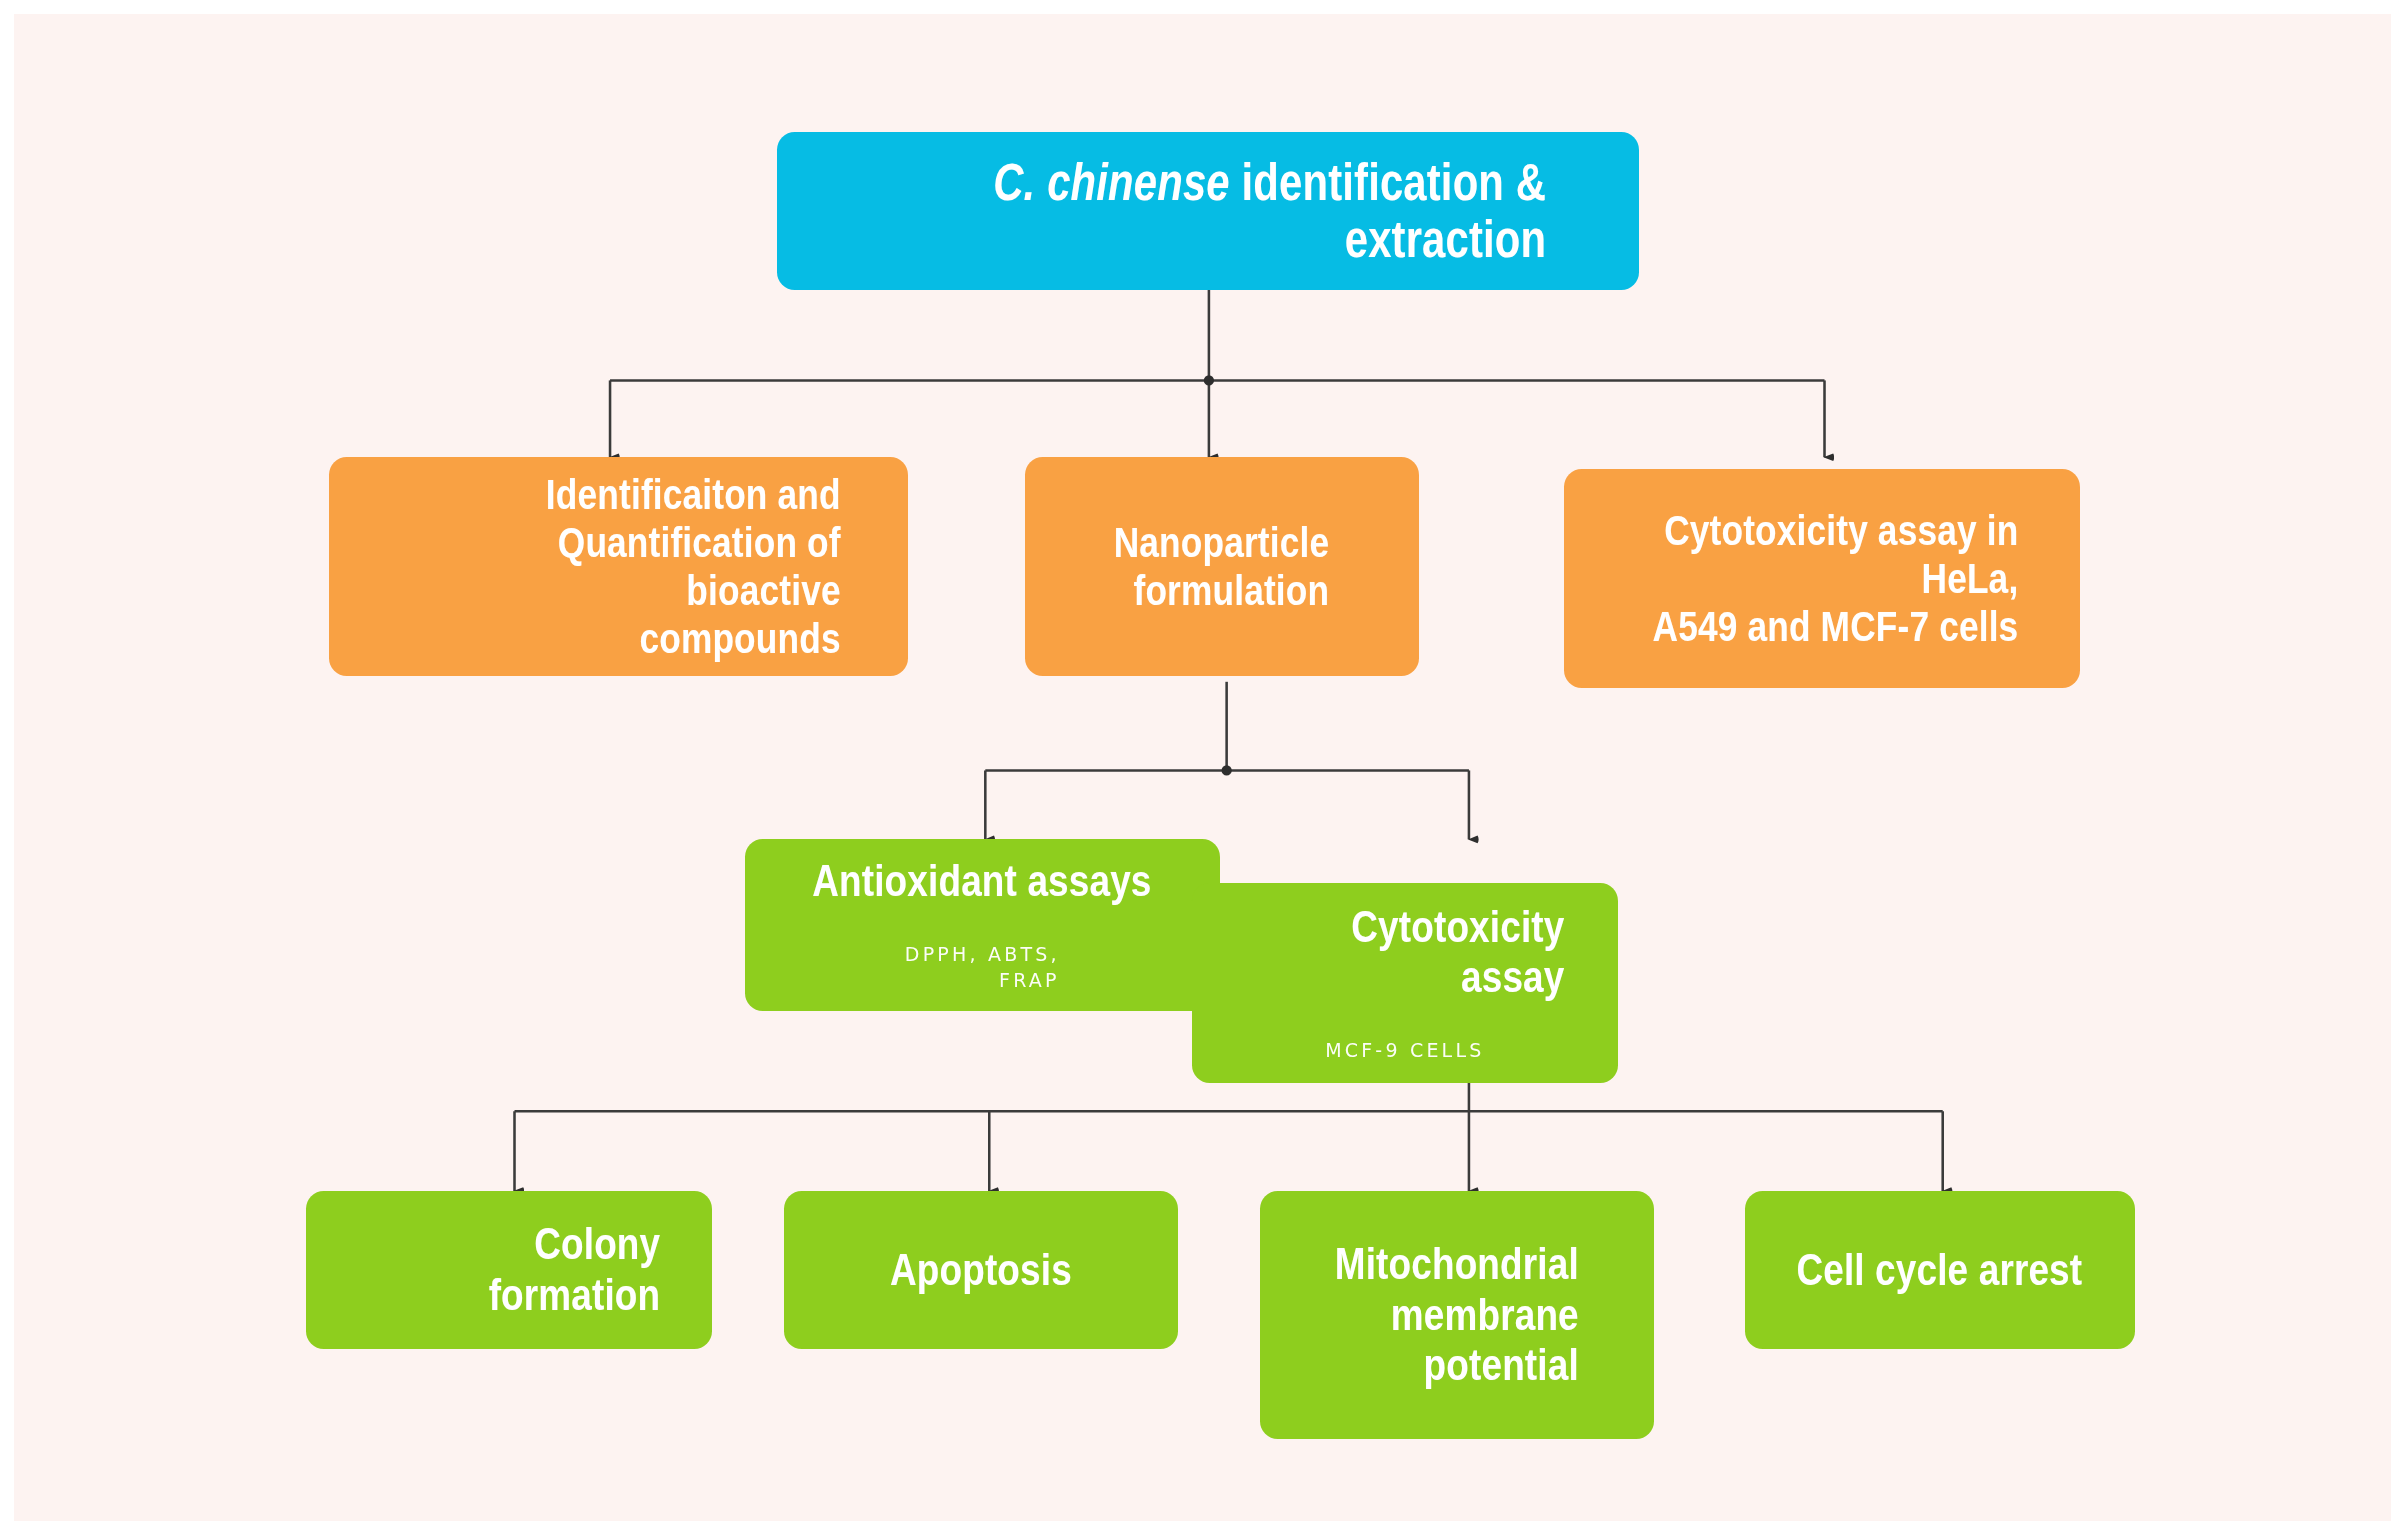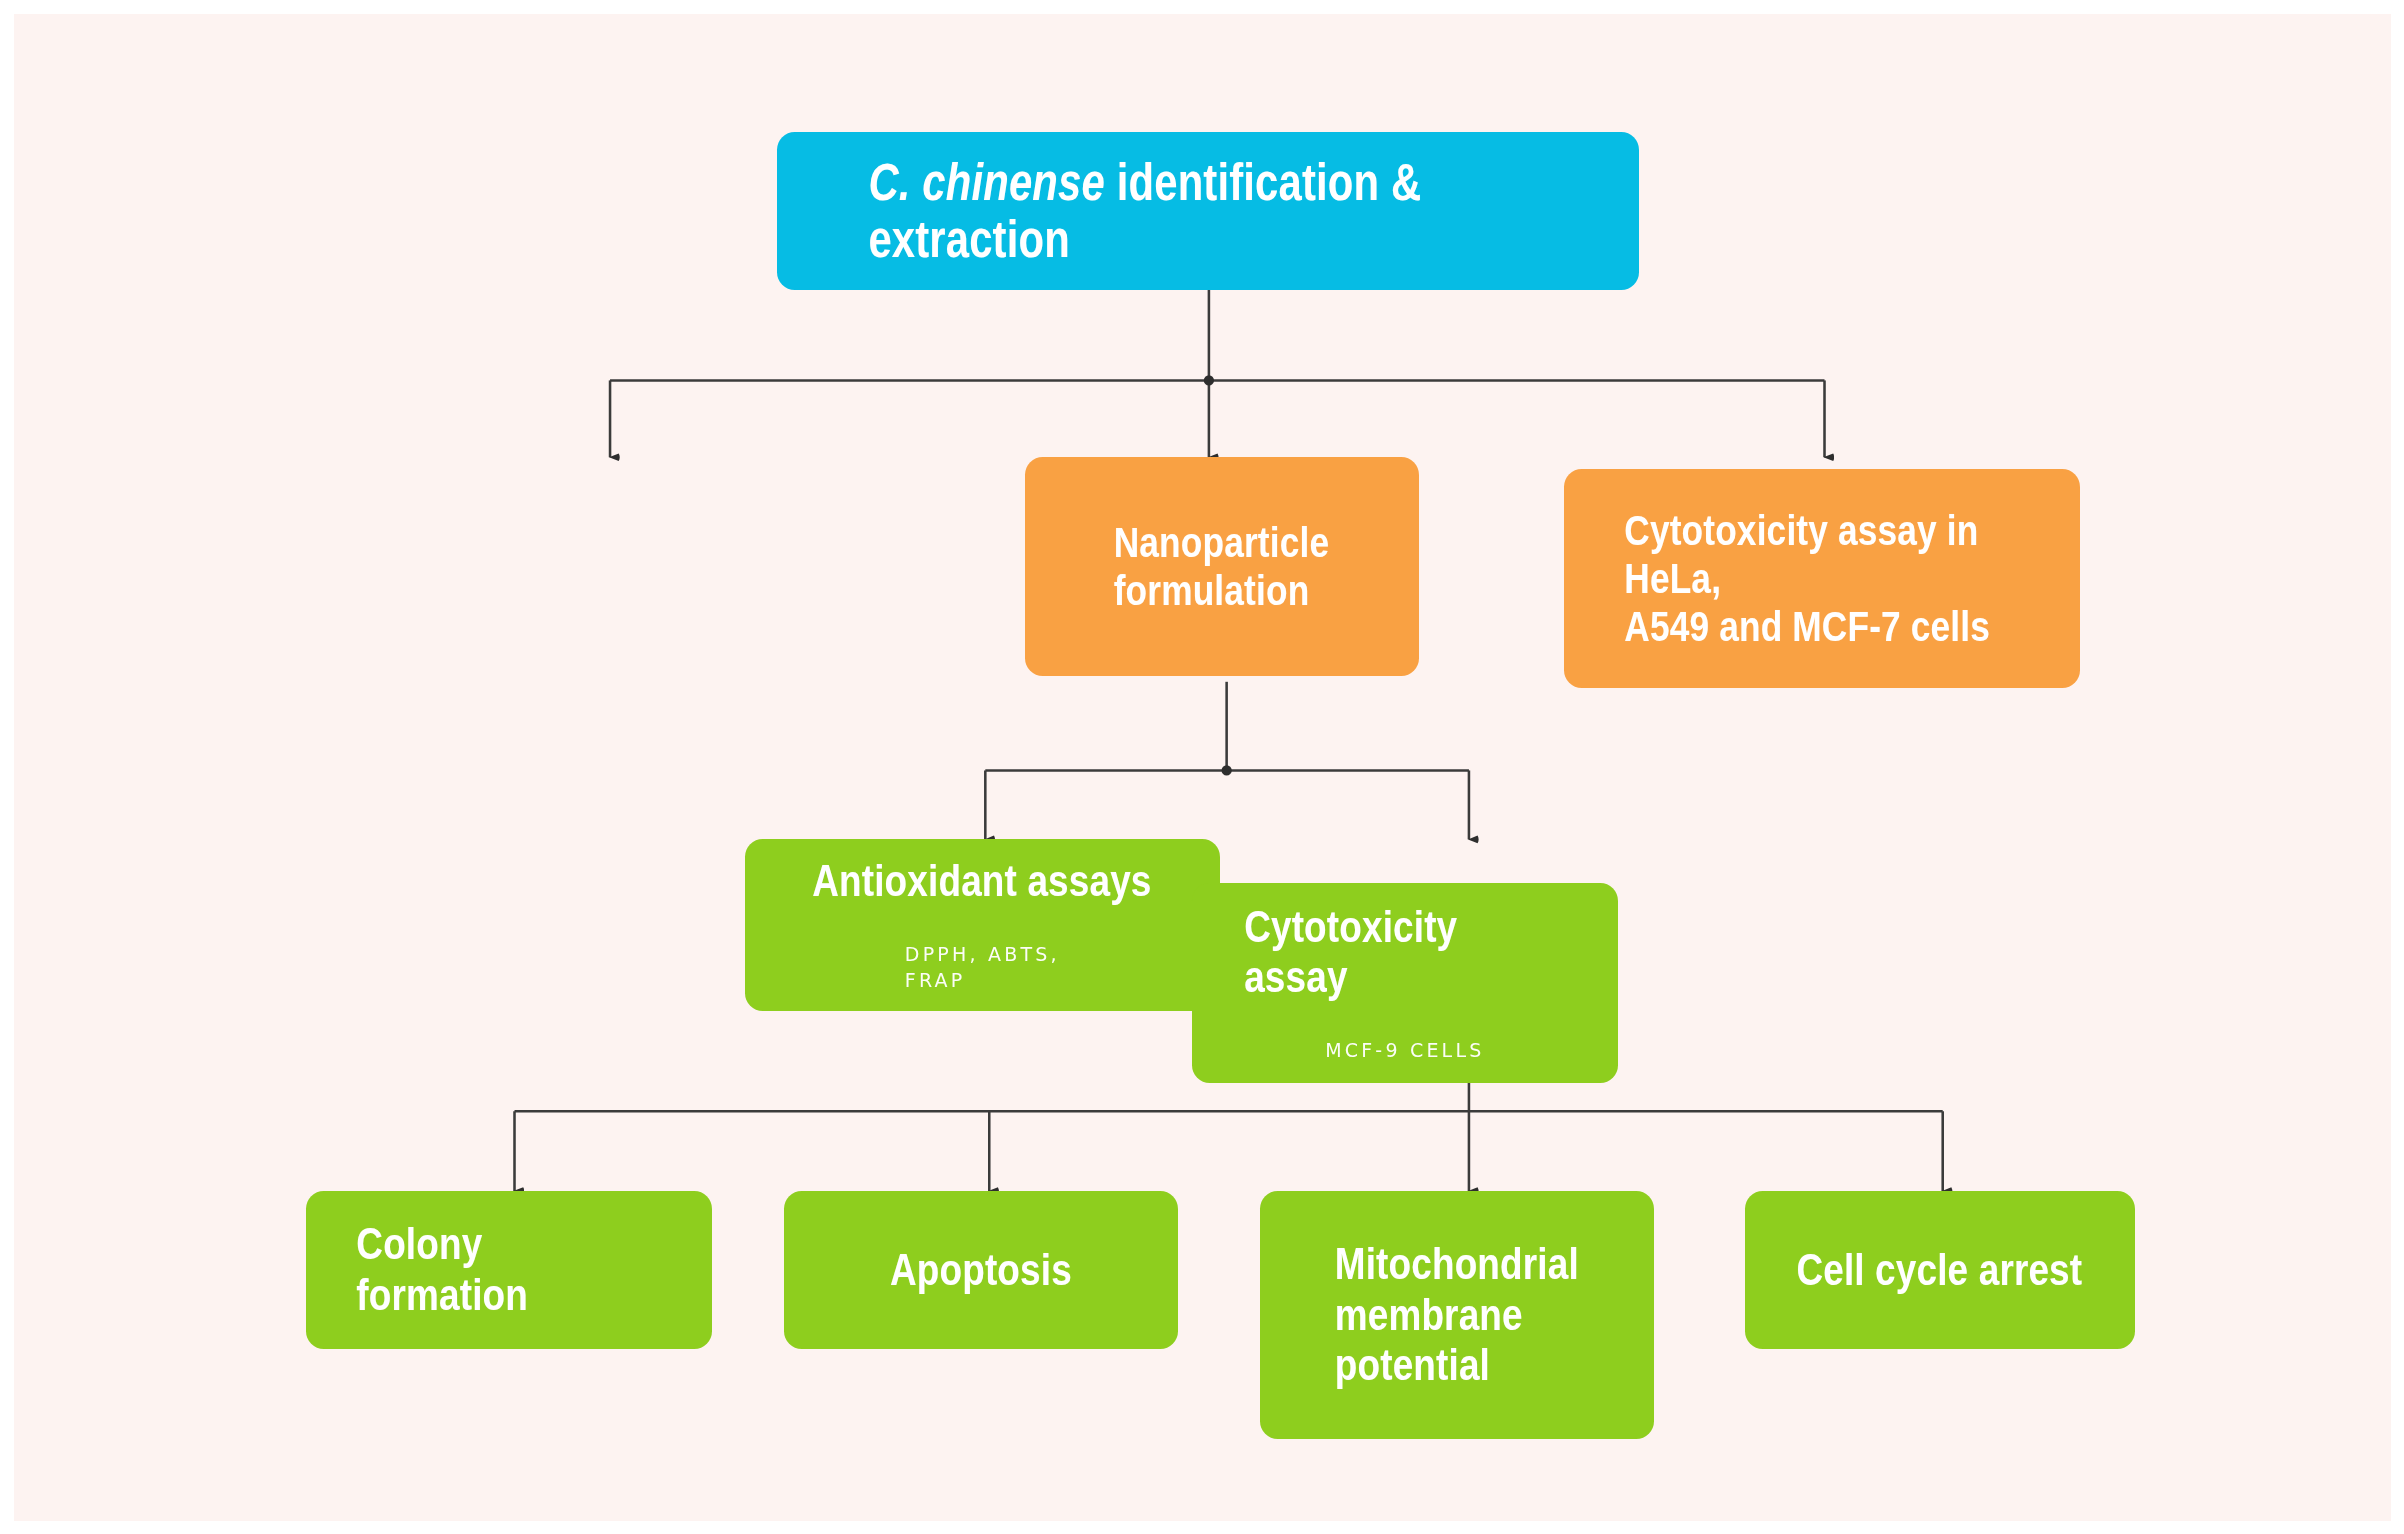--- a/index.html
+++ b/index.html
@@ -31,21 +31,21 @@
     height: 1507px;
     pointer-events: none;
   }
   .node {
     position: absolute;
     box-sizing: border-box;
     display: flex;
     flex-direction: column;
     align-items: center;
     justify-content: center;
-    text-align: left;
+    text-align: right;
     border-radius: 17.7px;
     color: #ffffff;
     padding: 5.9px 17.7px;
     line-height: 1.12;
     letter-spacing: 0.2px;
   }
   .node .title {
     font-family: "Liberation Sans Narrow", "Liberation Sans", sans-serif;
     font-weight: 700;
     font-stretch: condensed;
@@ -119,20 +119,25 @@
       <g fill="#2e2e2e">
         <circle cx="1213" cy="372" r="5.2"></circle>
         <circle cx="1231" cy="768" r="5.2"></circle>
       </g>
     </svg>
 
     <div class="node root-node" style="left:763px; top:118px; width:862px; height:158px;">
       <div class="title"><span class="sci">C. chinense</span><span> identification &amp; extraction</span></div>
     </div>
 
+    <div class="node level2-node" style="left:315px; top:443px; width:579px; height:219px;">
+      <div class="title">Identificaiton and
+Quantification of bioactive
+compounds</div>
+    </div>
 
     <div class="node level2-node" style="left:1011px; top:443px; width:394px; height:219px;">
       <div class="title">Nanoparticle
 formulation</div>
     </div>
 
     <div class="node level2-node" style="left:1550px; top:455px; width:516px; height:219px;">
       <div class="title">Cytotoxicity assay in HeLa,
 A549 and MCF-7 cells</div>
     </div>

